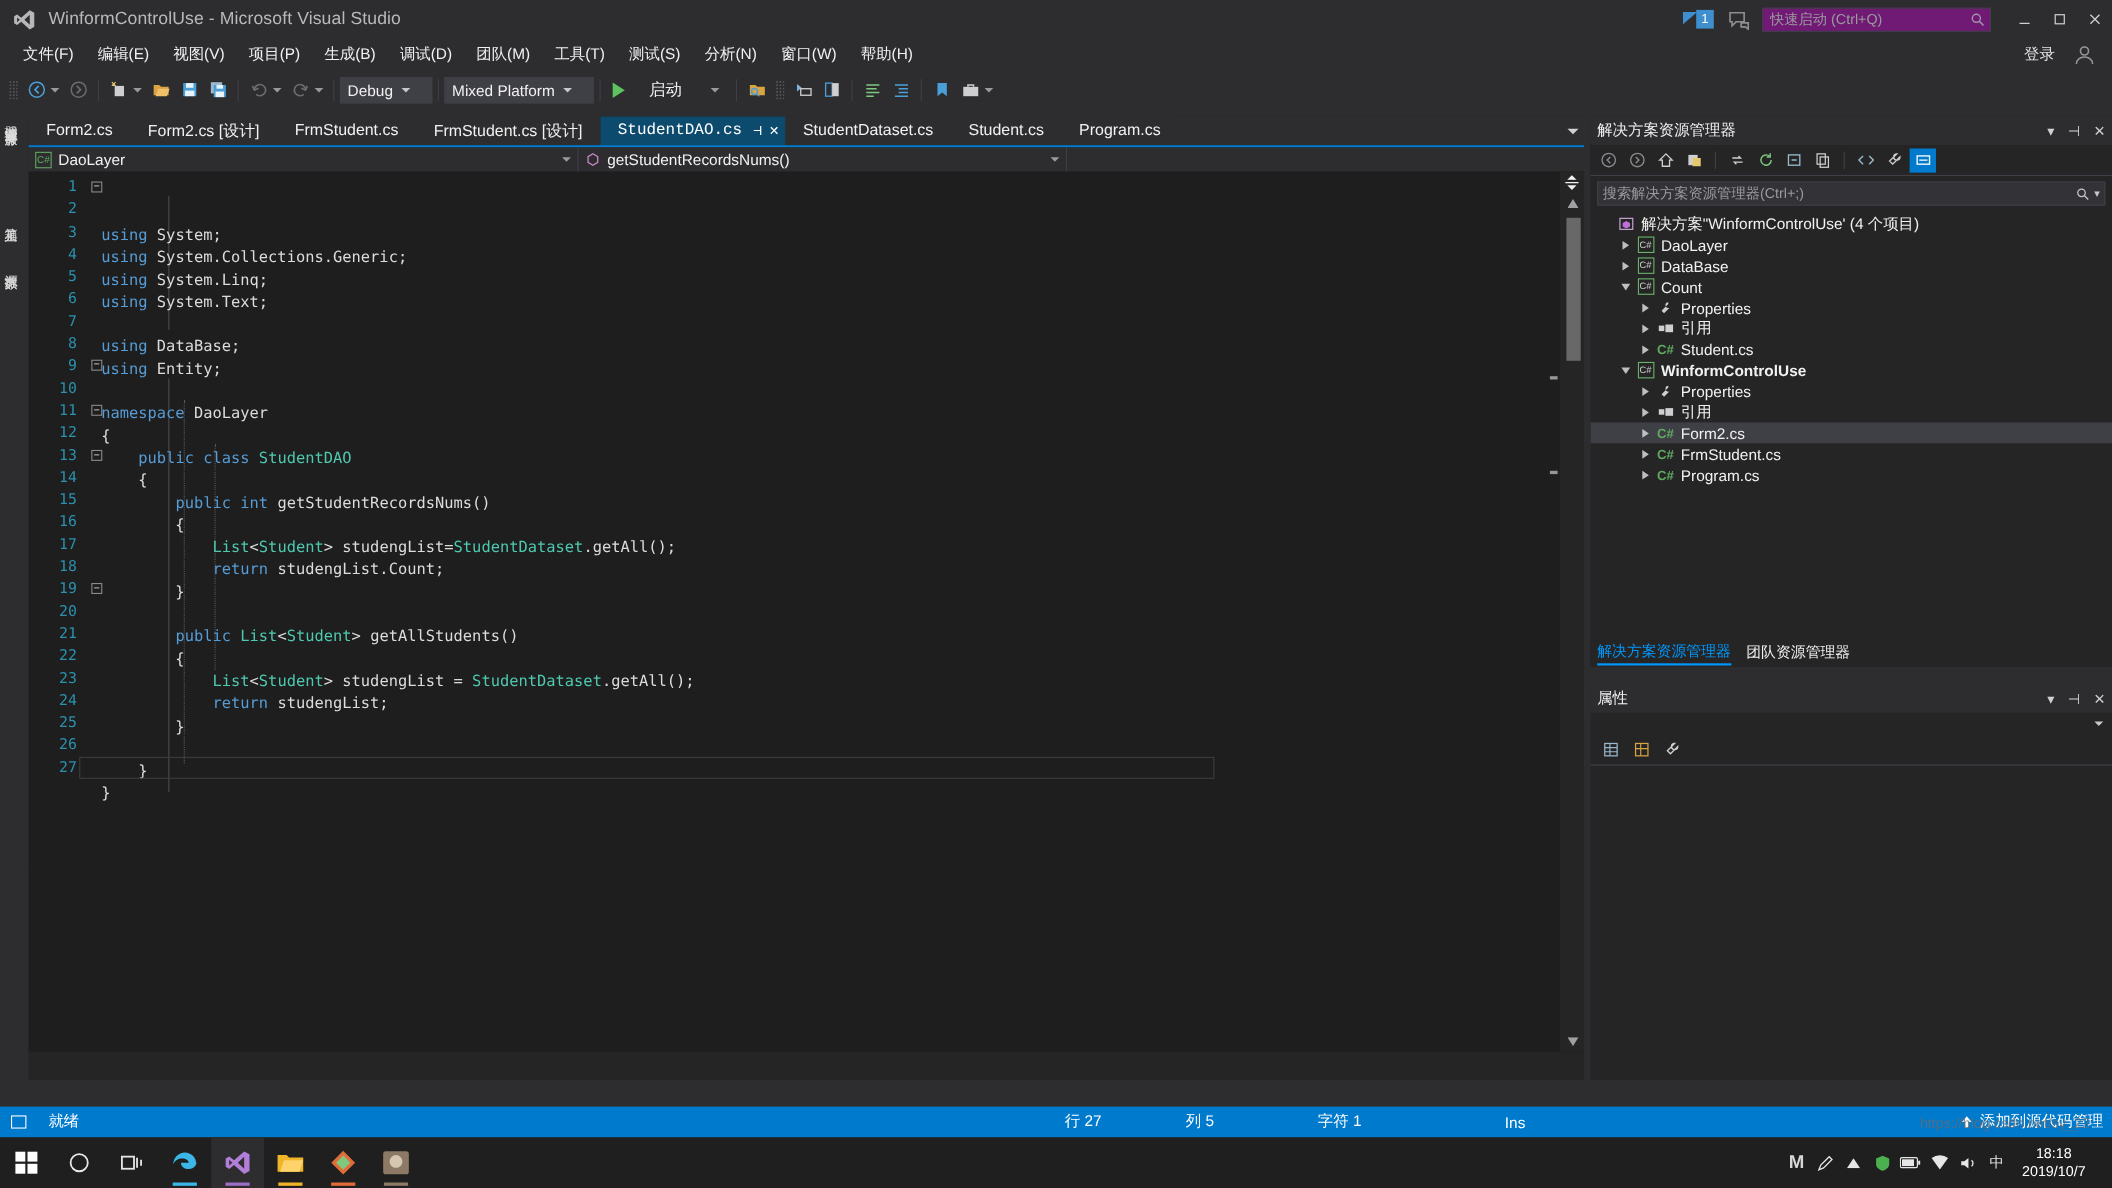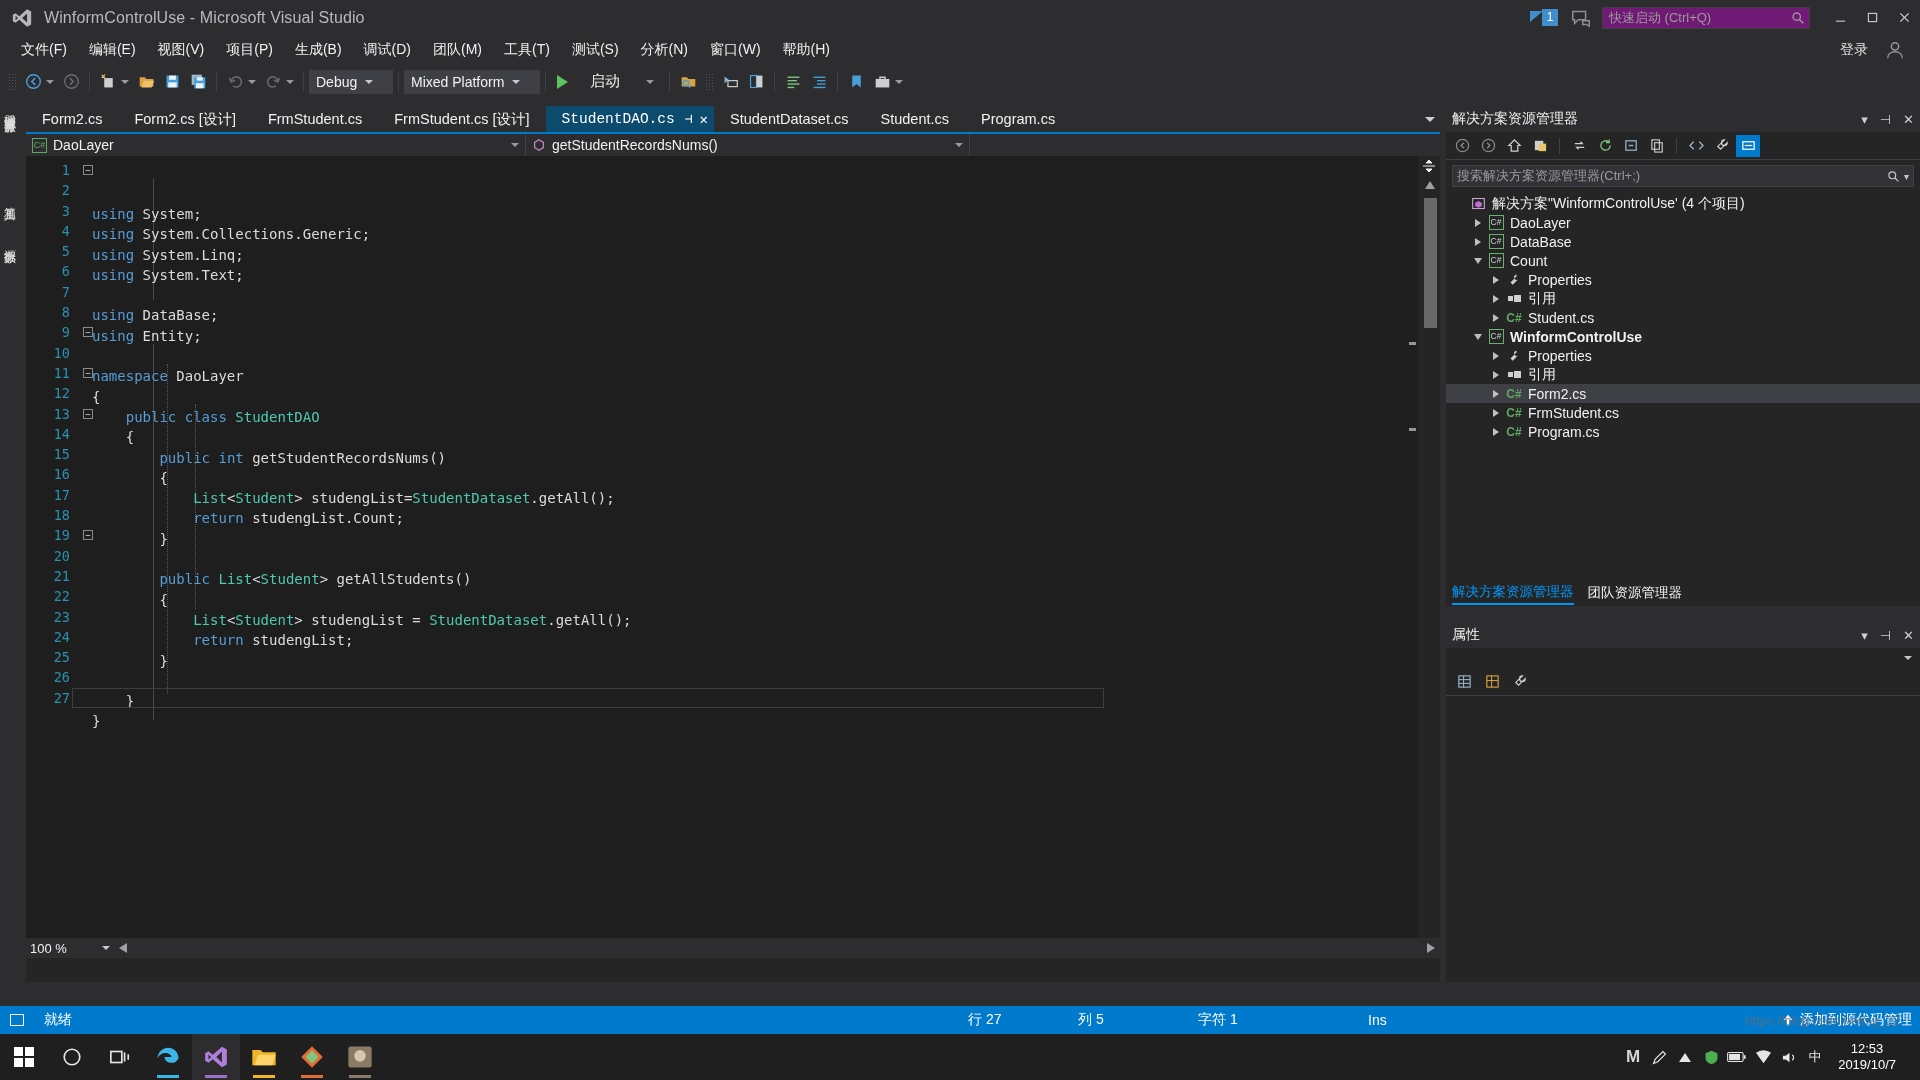--- a/index.html
+++ b/index.html
@@ -679,37 +679,20 @@
         <div class="vs-arrow-dn">
           <svg width="10" height="8" viewBox="0 0 10 8">
               <path d="M5 8 L10 0 H0z" fill="#a0a0a4"></path>
             </svg>
         </div>
       </div>
       <div class="margin-marks" style="top:186px;"></div>
       <div class="margin-marks" style="top:272px;"></div>
     </div>
 
-    <div class="hscrollbar">
-      <div class="zoombox">
-        <span>100 %</span>
-        <span class="cap"></span>
-      </div>
-      <div class="hs-arrow">
-        <svg width="8" height="10" viewBox="0 0 8 10">
-            <path d="M0 5 L8 0 v10z" fill="#a0a0a4"></path>
-          </svg>
-      </div>
-      <div style="flex:1"></div>
-      <div class="hs-arrow">
-        <svg width="8" height="10" viewBox="0 0 8 10">
-            <path d="M8 5 L0 0 v10z" fill="#a0a0a4"></path>
-          </svg>
-      </div>
-    </div>
   </div>
 
   <div class="solution-panel">
     <div class="panel-header">
       <span>解决方案资源管理器</span>
       <span class="panel-hdr-icons">
         <span>▾</span>
         <span>⊣</span>
         <span>✕</span>
       </span>
@@ -1070,20 +1053,20 @@
           </svg>
       </span>
       <span class="tray-ico">
         <svg width="17" height="15" viewBox="0 0 18 16">
             <path d="M2 6h3l4-3v10l-4-3H2z" fill="#e6e6e6"></path>
             <path d="M12 5 a4 4 0 0 1 0 6" fill="none" stroke="#e6e6e6" stroke-width="1.3"></path>
           </svg>
       </span>
       <span class="tray-ico" style="font-size:13px;color:#e6e6e6">中</span>
       <div class="clock">
-        <div>12:53</div>
+        <div>18:18</div>
         <div>2019/10/7</div>
       </div>
       <span class="tray-ico" style="width:14px"></span>
     </div>
   </div>
 
 </div>
 
 </body></html>

